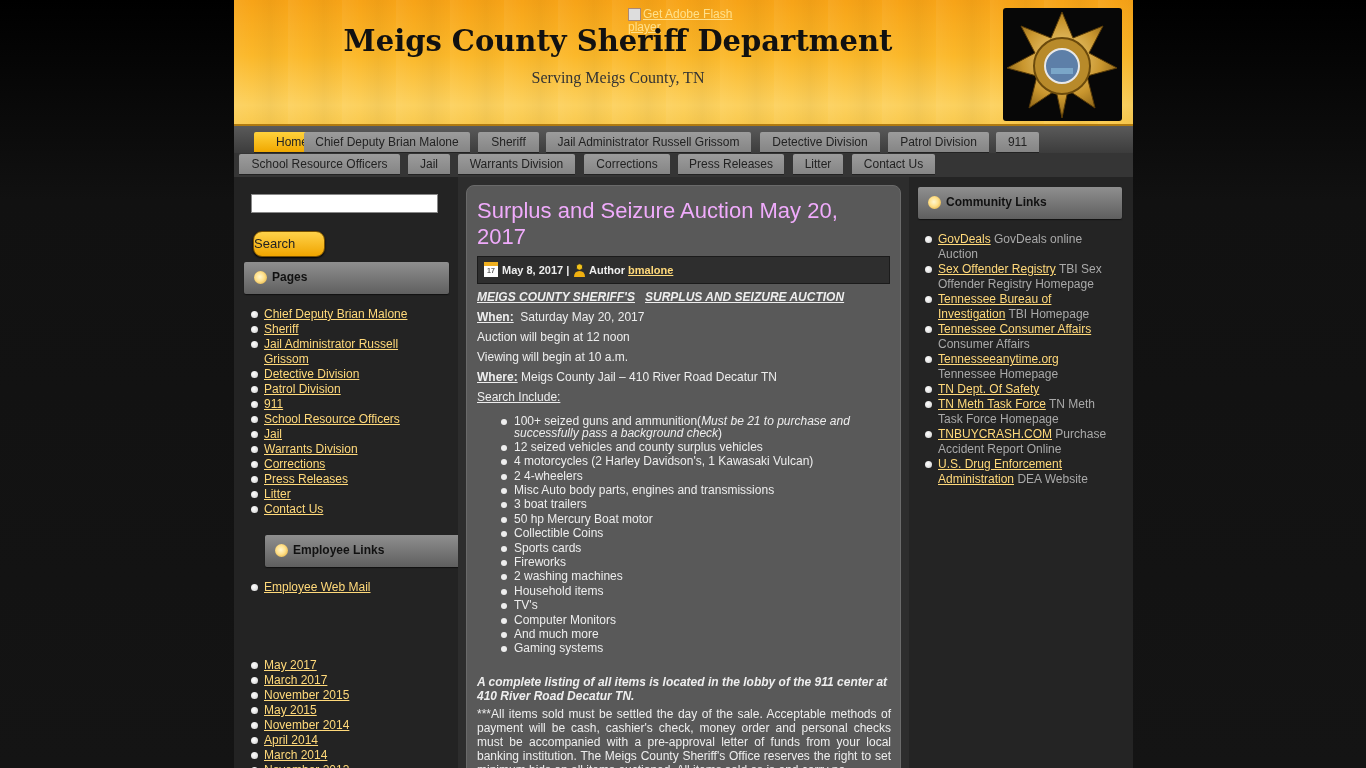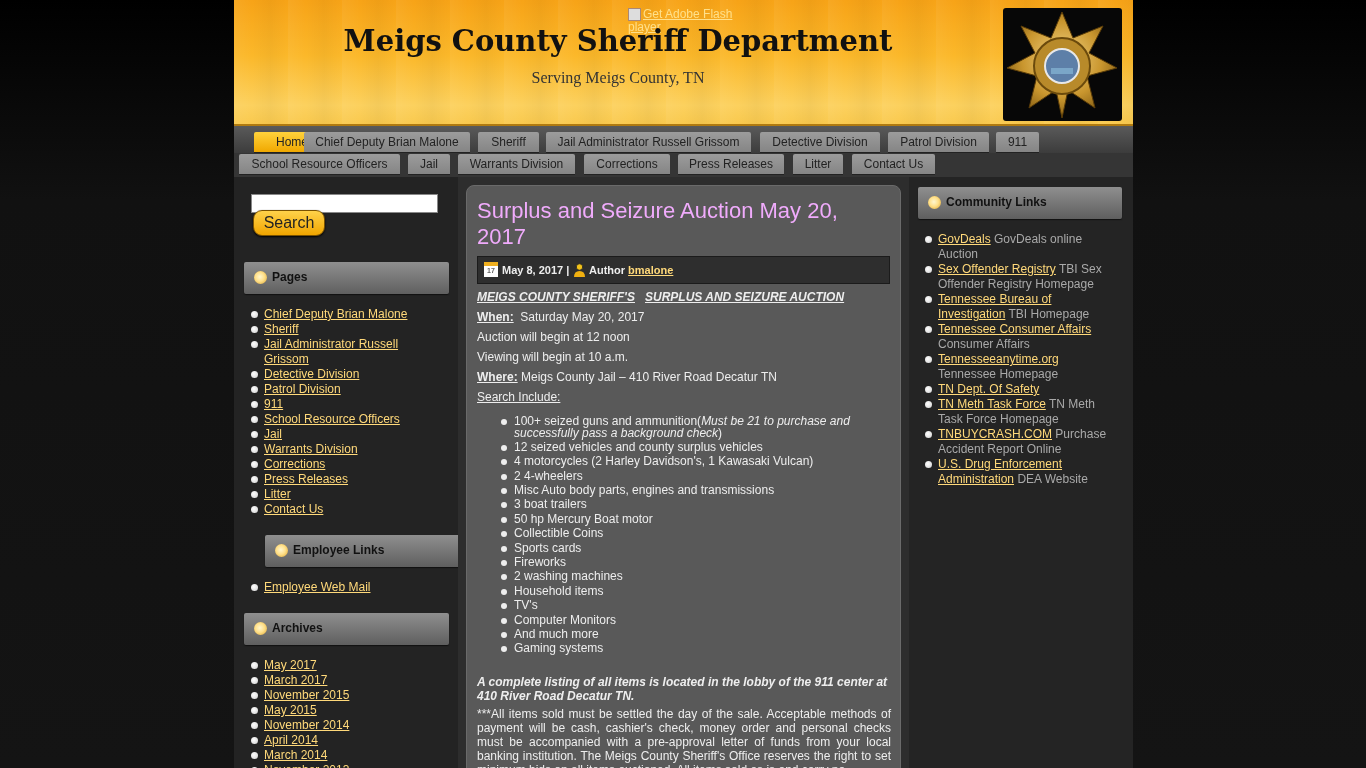--- a/index.html
+++ b/index.html
@@ -23,21 +23,21 @@
   #site-tag { position:absolute; left:0; top:69px; width:768px; text-align:center; font-family:"Liberation Serif", serif; font-size:16px; color:#333; }
   #badge { position:absolute; left:769px; top:8px; width:119px; height:113px; background:#070707; border-radius:3px; overflow:hidden; }
   
   #nav1 { position:absolute; left:0; top:124px; width:899px; height:29px; background:linear-gradient(#5a5a5a,#3c3c3c); border-top:2px solid #b07a10; box-sizing:border-box; }
   #nav2 { position:absolute; left:0; top:153px; width:899px; height:24px; background:#353535; }
   .tab { position:absolute; height:20px; line-height:20px; font-size:12px; color:#222; background:linear-gradient(#9c9c9c,#858585); text-align:center; border-radius:2px 2px 0 0; box-shadow:0 1px 0 #222; cursor:pointer; }
   .tab.active { background:linear-gradient(#ffd23c,#f0a800); color:#222; }
   
   #left { position:absolute; left:0; top:177px; width:224px; height:591px; background:#232323; }
   #search-input { position:absolute; left:17px; top:17px; width:187px; height:19px; background:#fff; border:1px solid #888; box-sizing:border-box; }
-  #search-btn { position:absolute; left:19px; top:33px; width:72px; height:26px; border-radius:9px; background:linear-gradient(#ffd24a,#f0a500); border:1px solid #7a5200; box-sizing:border-box; font-size:16px; color:#222; text-align:center; line-height:24px; box-shadow:0 1px 2px #000; cursor:pointer; }
+  #search-btn { position:absolute; left:19px; top:54px; width:72px; height:26px; border-radius:9px; background:linear-gradient(#ffd24a,#f0a500); border:1px solid #7a5200; box-sizing:border-box; font-size:13px; color:#222; line-height:24px; box-shadow:0 1px 2px #000; cursor:pointer; }
   .widget-head { position:absolute; left:10px; width:205px; height:32px; background:linear-gradient(#8f8f8f,#5f5f5f); border-radius:2px; box-shadow:0 1px 1px #111;text-align:right; }
   .widget-head .dot { position:absolute; left:10px; top:9px; width:13px; height:13px; border-radius:50%; background:radial-gradient(circle at 45% 45%, #fff6cf 0%, #ffe08a 45%, #d9a02b 100%); }
   .widget-head .wt { position:absolute; left:28px; top:8px; font-size:12px; font-weight:bold; color:#111; }
   ul.links { position:absolute; margin:0; padding:0; list-style:none; }
   ul.links li { position:relative; padding-left:20px; font-size:12px; line-height:15px; }
   ul.links li::before { content:""; position:absolute; left:7px; top:4px; width:7px; height:7px; border-radius:50%; background:radial-gradient(circle at 40% 40%, #fff, #cfcfcf); }
   ul.links a { color:#ffd97a; text-decoration:underline; cursor:pointer; }
   ul.links .desc { color:#a9a9a9; }
   
   #main-bg { position:absolute; left:224px; top:177px; width:451px; height:591px; background:#2d2d2d; }
@@ -128,24 +128,20 @@
     </ul>
 
     <div class="widget-head" style="top:358px;margin-left:21px;">
       <span class="dot"></span>
       <span class="wt">Employee Links</span>
     </div>
     <ul class="links" style="left:10px;top:403px;width:200px;">
       <li><a>Employee Web Mail</a></li>
     </ul>
 
-    <div class="widget-head" style="top:436px;">
-      <span class="dot"></span>
-      <span class="wt">Archives</span>
-    </div>
     <ul class="links" style="left:10px;top:481px;width:200px;">
       <li><a>May 2017</a></li>
       <li><a>March 2017</a></li>
       <li><a>November 2015</a></li>
       <li><a>May 2015</a></li>
       <li><a>November 2014</a></li>
       <li><a>April 2014</a></li>
       <li><a>March 2014</a></li>
       <li><a>November 2013</a></li>
     </ul>

